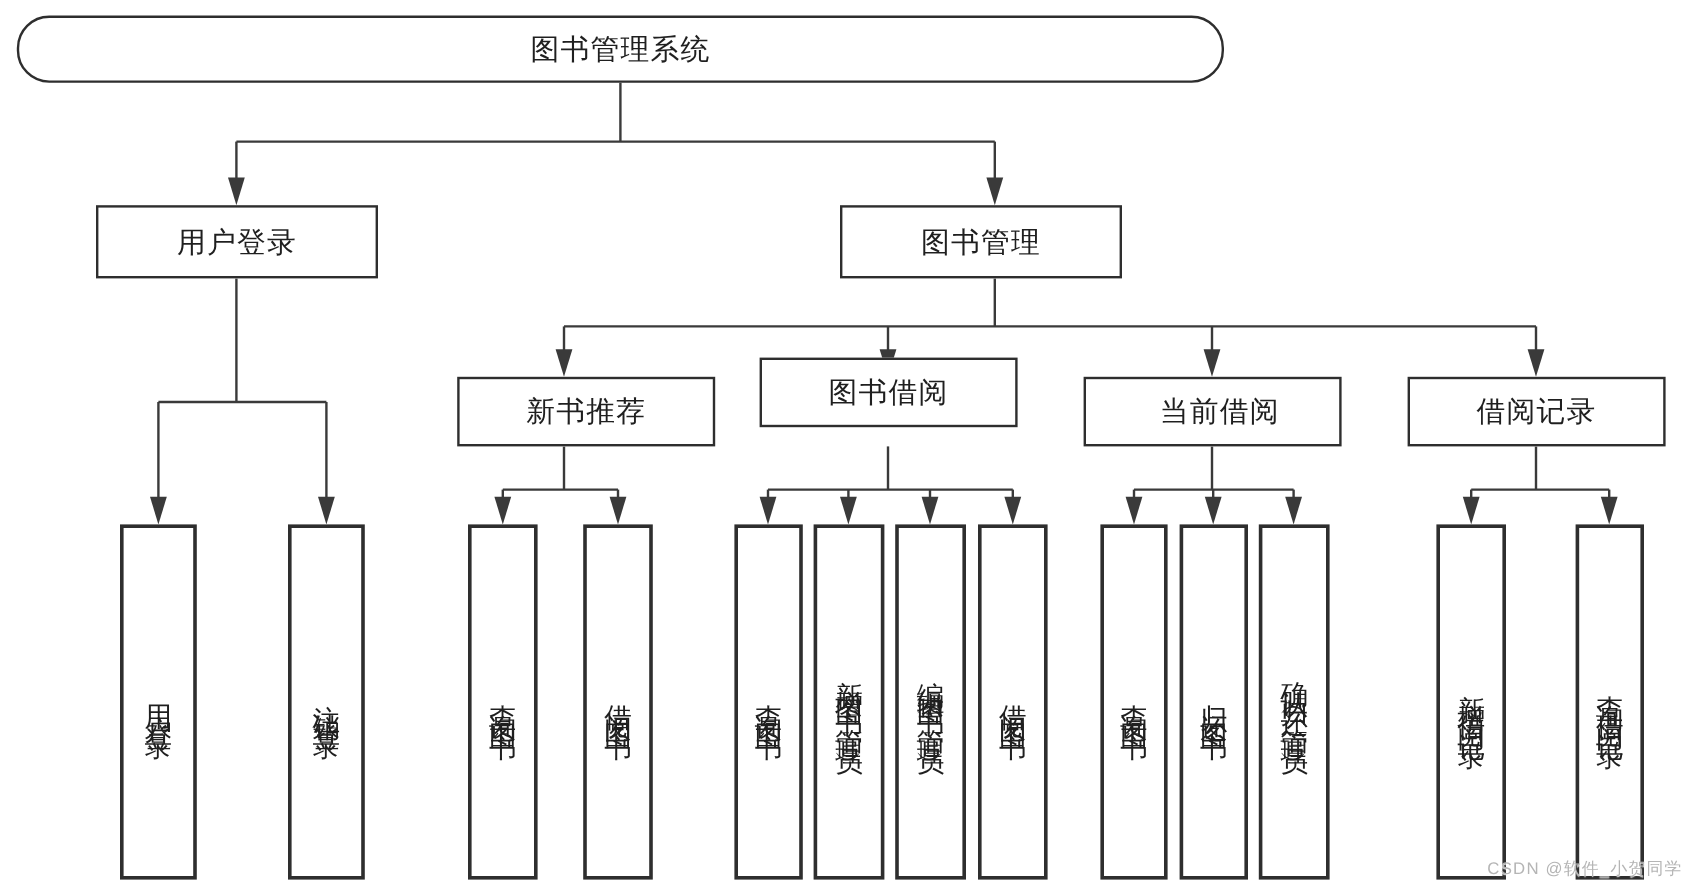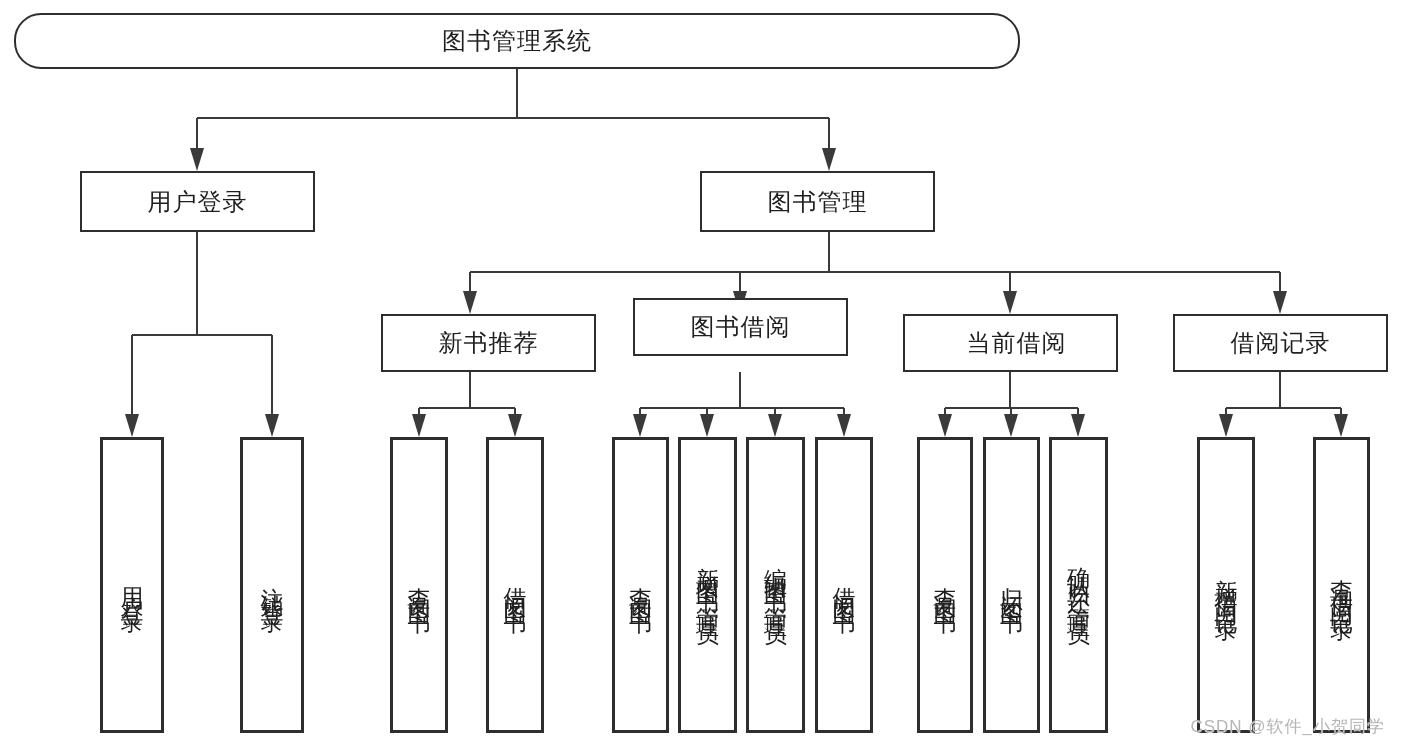--- a/index.html
+++ b/index.html
@@ -24,22 +24,22 @@
   }
   .leaf{
     border-width:3px;
   }
   .leaf .vtext{
     writing-mode:vertical-rl; text-orientation:mixed;
     font-size:23px; letter-spacing:8px; line-height:1;
     color:var(--text); white-space:nowrap;
   }
   .watermark{
-    position:absolute; right:20px; top:715px; z-index:3;
-    font-size:17px; color:var(--watermark);
+    position:absolute; right:3px; top:715px; z-index:3;
+    font-size:14px; color:var(--watermark);
     text-shadow:0 1px 1px #ffffff; letter-spacing:1px;
   }
 </style>
 </head>
 <body>
 
 <div class="canvas">
 
   <svg class="connectors" viewBox="0 0 1405 747" xmlns="http://www.w3.org/2000/svg" aria-hidden="true">
     <g stroke="currentColor" stroke-width="2" fill="none">

